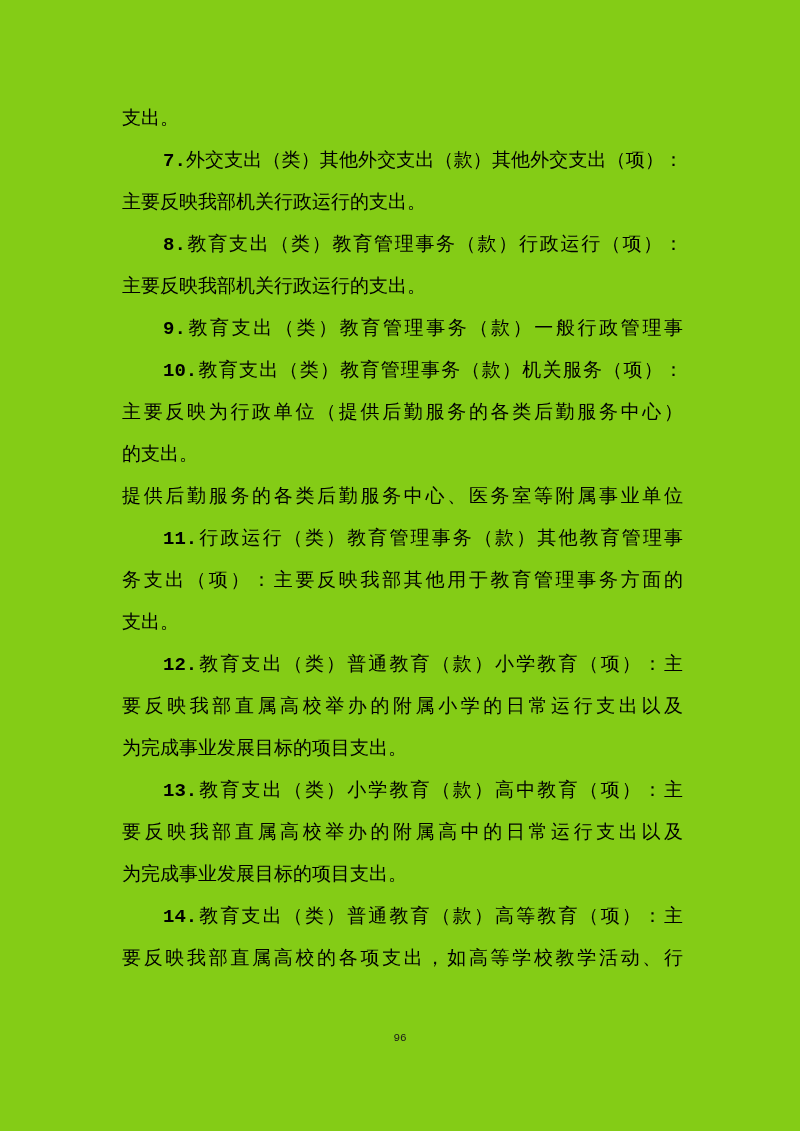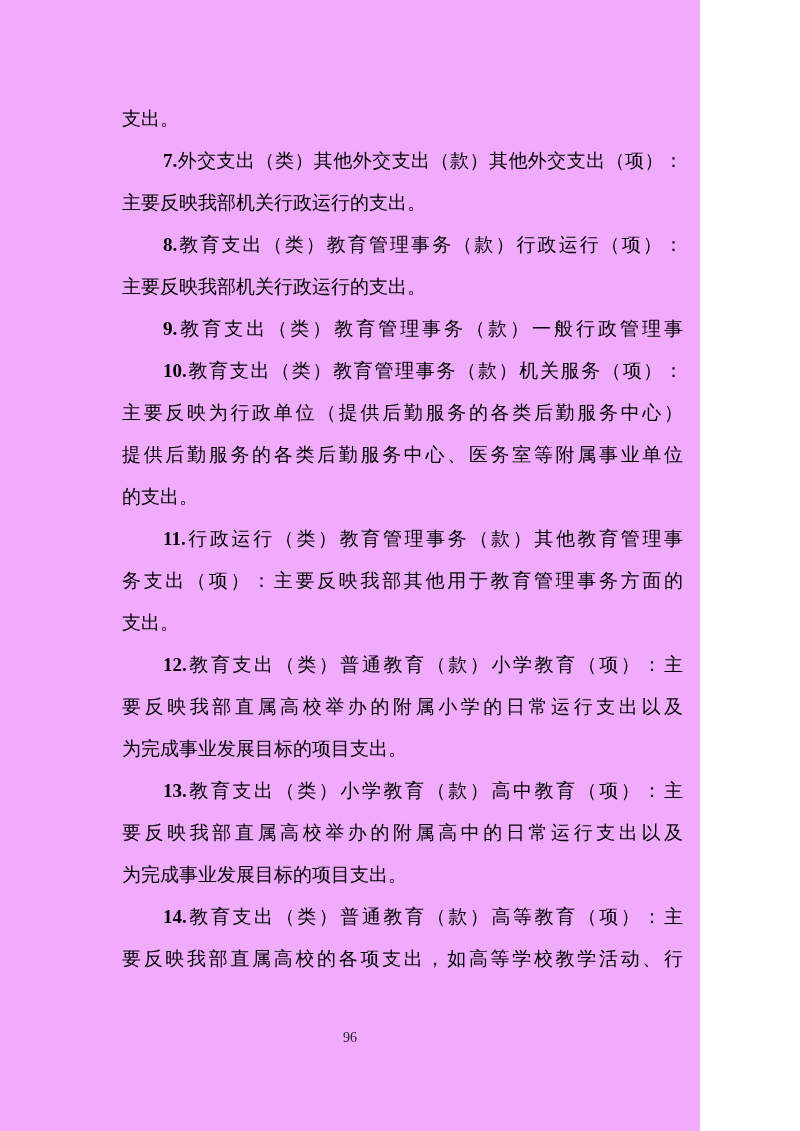--- a/index.html
+++ b/index.html
@@ -2,25 +2,25 @@
 <html><head>
 <meta charset="utf-8">
 <style>
   html, body {
     margin: 0;
     padding: 0;
     background: #ffffff;
   }
   .page {
     position: relative;
-    width: 700px;
+    width: 800px;
     height: 1131px;
-    background: #f0abfc;
+    background: #84cc16;
     overflow: hidden;
-    font-family: Liberation Serif, serif;
+    font-family: Liberation Mono, monospace;
     color: #000000;
   }
   .content {
     position: absolute;
     left: 122px;
     top: 98px;
     width: 561px;
     font-size: 19px;
     line-height: 42px;
     letter-spacing: 0;
@@ -40,21 +40,21 @@
   }
   .num {
     font-weight: bold;
   }
   .pagenum {
     position: absolute;
     top: 1028px;
     left: 0;
     width: 100%;
     text-align: center;
-    font-size: 14px;
+    font-size: 11px;
     line-height: 20px;
     color: #1a1a1a;
   }
 </style>
 </head>
 <body>
 
 <div class="page">
   <div class="content">
 
@@ -72,22 +72,22 @@
       <div class="line">主要反映我部机关行政运行的支出。</div>
     </div>
 
     <div class="para">
       <div class="line fill indent"><span class="num">9.</span><span>教育支出（类）教育管理事务（款）一般行政管理事</span></div>
     </div>
 
     <div class="para">
       <div class="line fill indent"><span class="num">10.</span><span>教育支出（类）教育管理事务（款）机关服务（项）：</span></div>
       <div class="line fill">主要反映为行政单位（提供后勤服务的各类后勤服务中心）</div>
+      <div class="line">的支出。</div>
       <div class="line fill">提供后勤服务的各类后勤服务中心、医务室等附属事业单位</div>
-      <div class="line">的支出。</div>
     </div>
 
     <div class="para">
       <div class="line fill indent"><span class="num">11.</span><span>行政运行（类）教育管理事务（款）其他教育管理事</span></div>
       <div class="line fill">务支出（项）：主要反映我部其他用于教育管理事务方面的</div>
       <div class="line">支出。</div>
     </div>
 
     <div class="para">
       <div class="line fill indent"><span class="num">12.</span><span>教育支出（类）普通教育（款）小学教育（项）：主</span></div>

